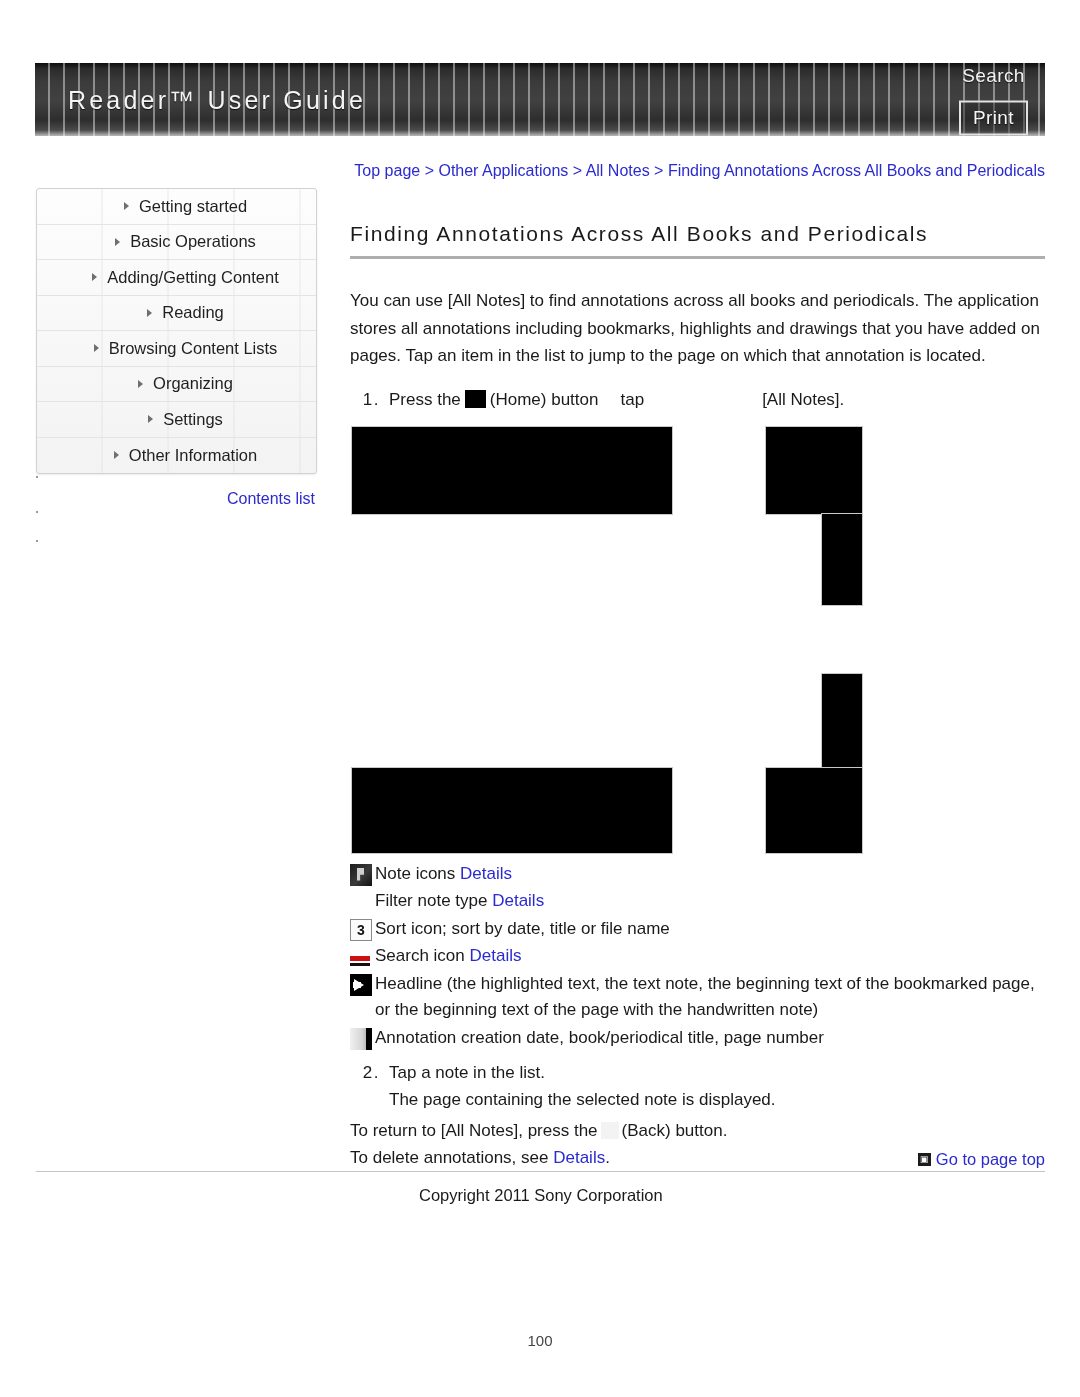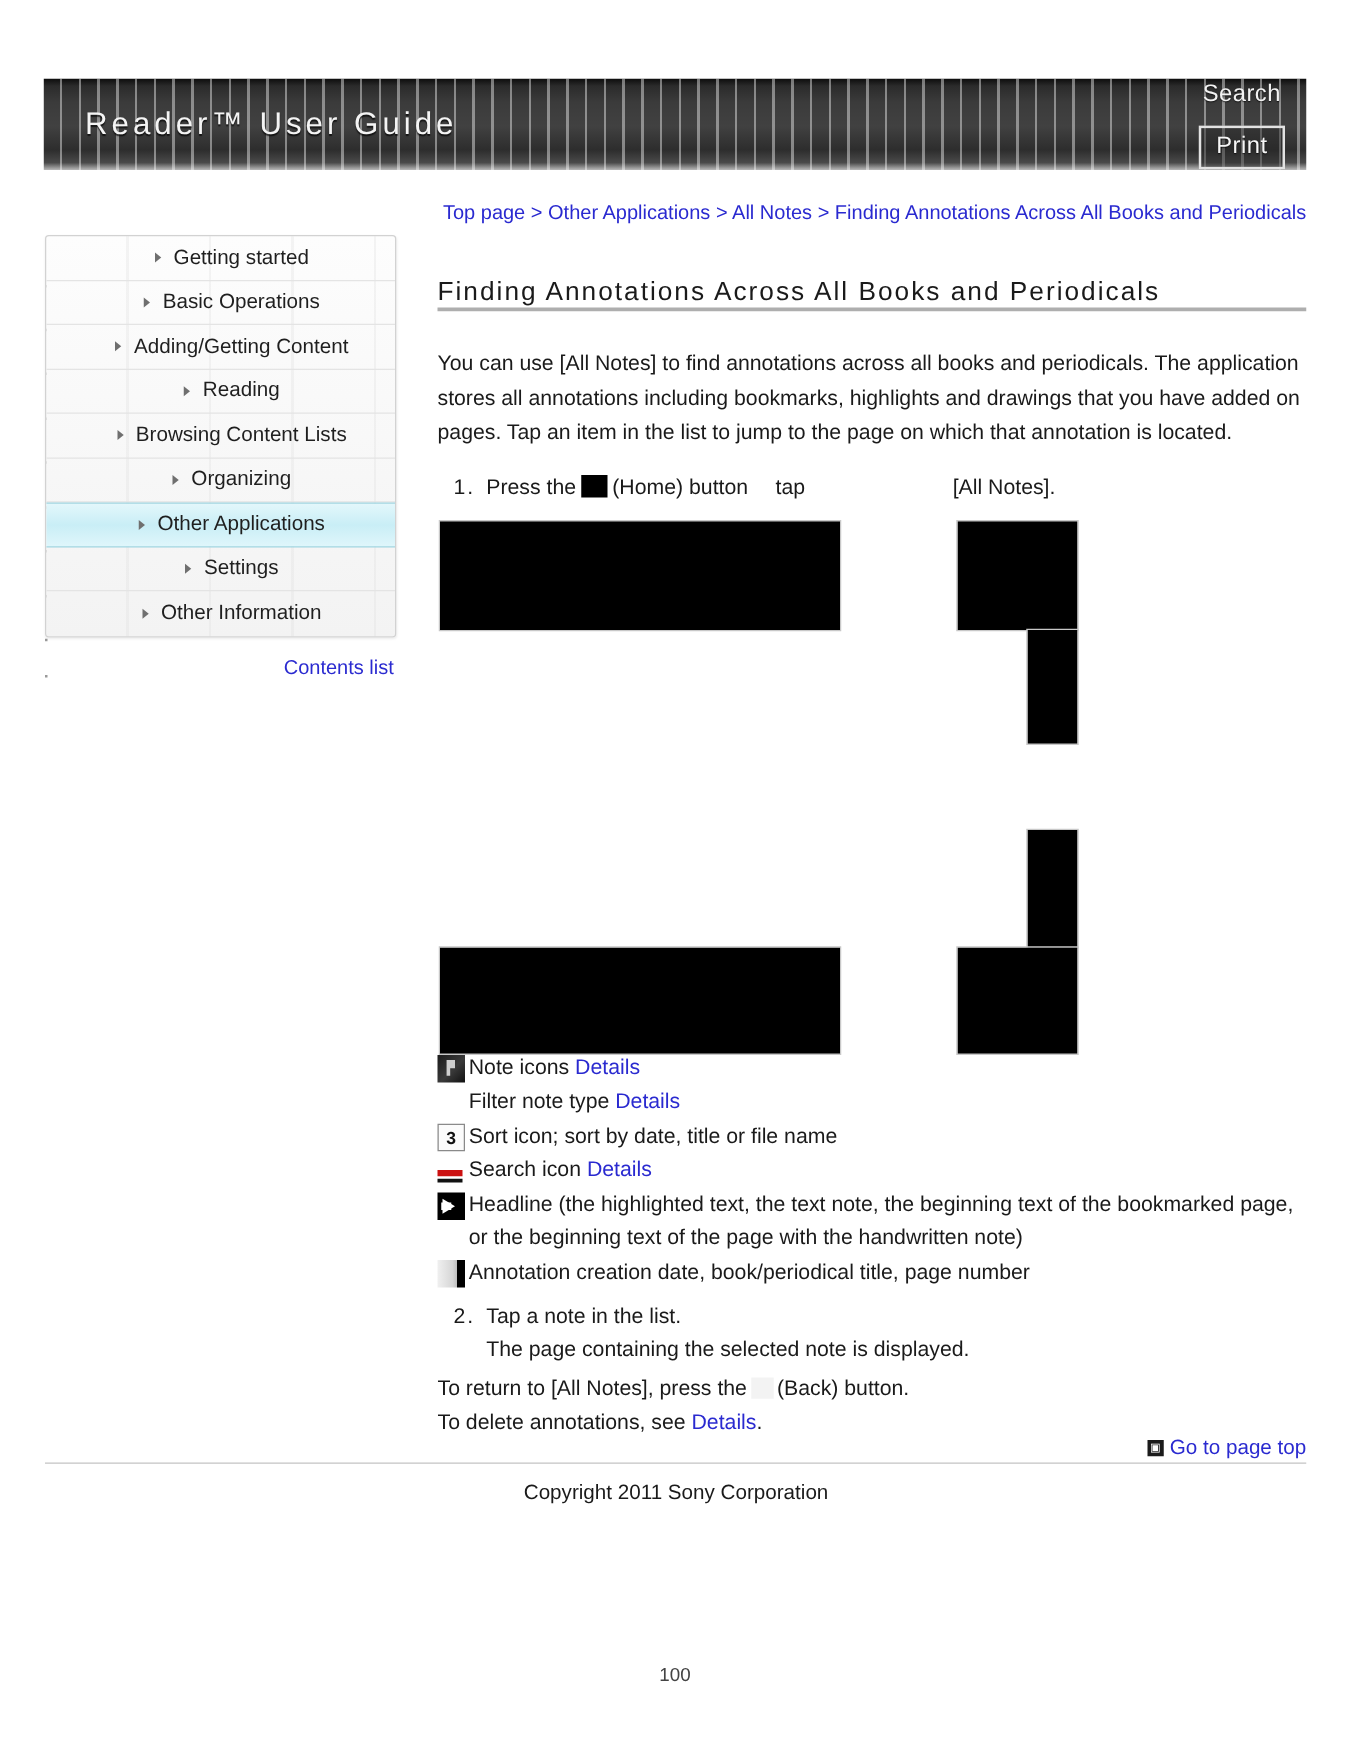--- a/index.html
+++ b/index.html
@@ -158,21 +158,21 @@
     color: #2a2ad0;
     font-size: 16px;
     line-height: 22px;
     padding-bottom: 10px;
   }
   .page-title {
     font-size: 21px;
     letter-spacing: 1.6px;
     color: #1a1a1a;
     padding-top: 30px;
-    padding-bottom: 0;
+    padding-bottom: 10px;
   }
   .title-rule {
     height: 3px;
     background: #aeaeae;
     margin-bottom: 28px;
   }
   .intro {
     font-size: 17px;
     line-height: 27.5px;
     color: #1a1a1a;
@@ -224,21 +224,21 @@
     outline: 1px solid #c8c8c8;
   }
   .blk-a { left: 2px;   top: 0px;   width: 320px; height: 87px; }
   .blk-b { left: 416px; top: 0px;   width: 96px;  height: 87px; }
   .blk-c { left: 472px; top: 87px;  width: 40px;  height: 91px; }
   .blk-d { left: 472px; top: 247px; width: 40px;  height: 94px; }
   .blk-e { left: 416px; top: 341px; width: 96px;  height: 85px; }
   .blk-f { left: 2px;   top: 341px; width: 320px; height: 85px; }
 
   
-  .legend { margin-top: 4px; }
+  .legend { margin-top: 14px; }
   .legend-row {
     display: flex;
     align-items: flex-start;
     font-size: 17px;
     line-height: 26.5px;
     margin-bottom: 1px;
   }
   .legend-icon {
     flex: 0 0 auto;
     width: 22px;
@@ -406,24 +406,20 @@
       <span>Reading</span>
     </div>
     <div class="nav-item">
       <span class="nav-arrow"></span>
       <span>Browsing Content Lists</span>
     </div>
     <div class="nav-item">
       <span class="nav-arrow"></span>
       <span>Organizing</span>
     </div>
-    <div class="nav-item active">
-      <span class="nav-arrow"></span>
-      <span>Other Applications</span>
-    </div>
     <div class="nav-item">
       <span class="nav-arrow"></span>
       <span>Settings</span>
     </div>
     <div class="nav-item">
       <span class="nav-arrow"></span>
       <span>Other Information</span>
     </div>
   </div>
   <div class="contents-list-wrap">

